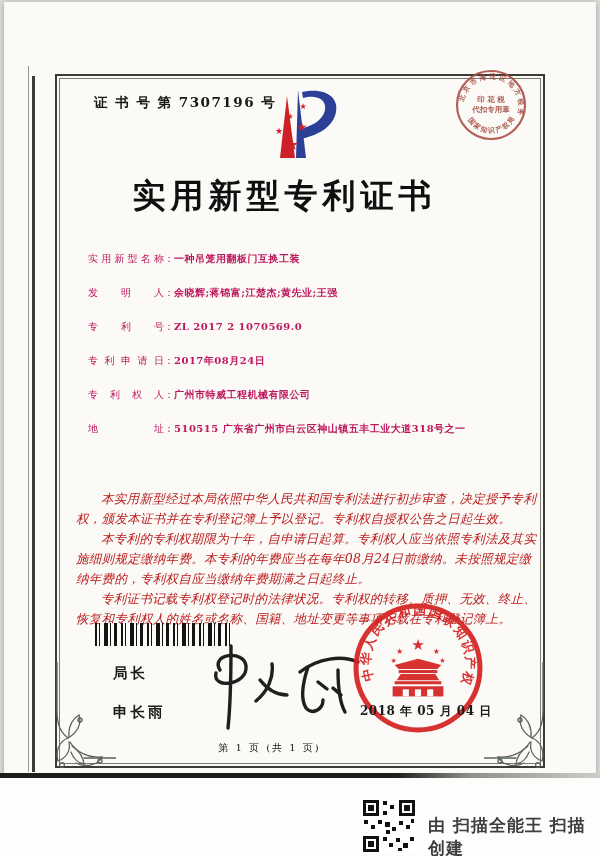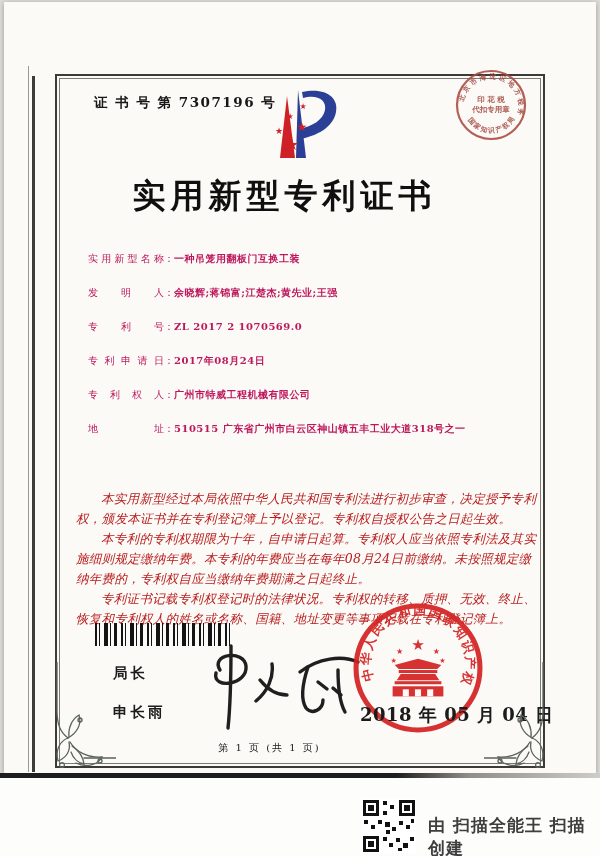--- a/index.html
+++ b/index.html
@@ -30,21 +30,21 @@
     background:repeating-linear-gradient(90deg,
       #141414 0 2px,transparent 2px 4px,
       #141414 4px 5px,transparent 5px 9px,
       #141414 9px 13px,transparent 13px 15px,
       #141414 15px 16px,transparent 16px 19px,
       #141414 19px 22px,transparent 22px 26px);}
   .director-title{position:absolute;left:113px;top:664px;font-size:14.5px;letter-spacing:3px;font-weight:600;}
   .director-name{position:absolute;left:113px;top:695px;font-size:14.5px;letter-spacing:3px;font-weight:600;margin-top:8px;}
   .signature{position:absolute;left:190px;top:640px;}
   .seal{position:absolute;left:352px;top:602px;opacity:.92;}
-  .seal-date{position:absolute;left:360px;top:703px;font-size:18px;font-weight:bold;letter-spacing:.5px;color:#1b1b1b;}
+  .seal-date{position:absolute;left:360px;top:703px;font-size:12px;font-weight:bold;letter-spacing:.5px;color:#1b1b1b;}
   .page-footer{position:absolute;left:55px;width:411px;top:741px;text-align:center;font-size:10px;letter-spacing:2px;padding-left:9px;}
   .flourish{position:absolute;z-index:3;}
   .flourish-left{left:50px;top:662px;}
   .flourish-right{left:484px;top:662px;transform:scaleX(-1);}
   .paper-edge-bottom{position:absolute;left:0;top:773px;width:600px;height:5px;
     background:linear-gradient(90deg,#1d1d1d 0,#1d1d1d 66%,#8f8d88 78%,#cfcdc8 100%);}
   .scan-strip{position:absolute;left:0;top:778px;width:600px;height:78px;background:#fdfdfc;}
   .qr{position:absolute;left:362px;top:799px;}
   .scan-text{position:absolute;left:428px;top:814px;font-size:17px;color:#3e3e3e;letter-spacing:1px;font-weight:600;}
 </style>

